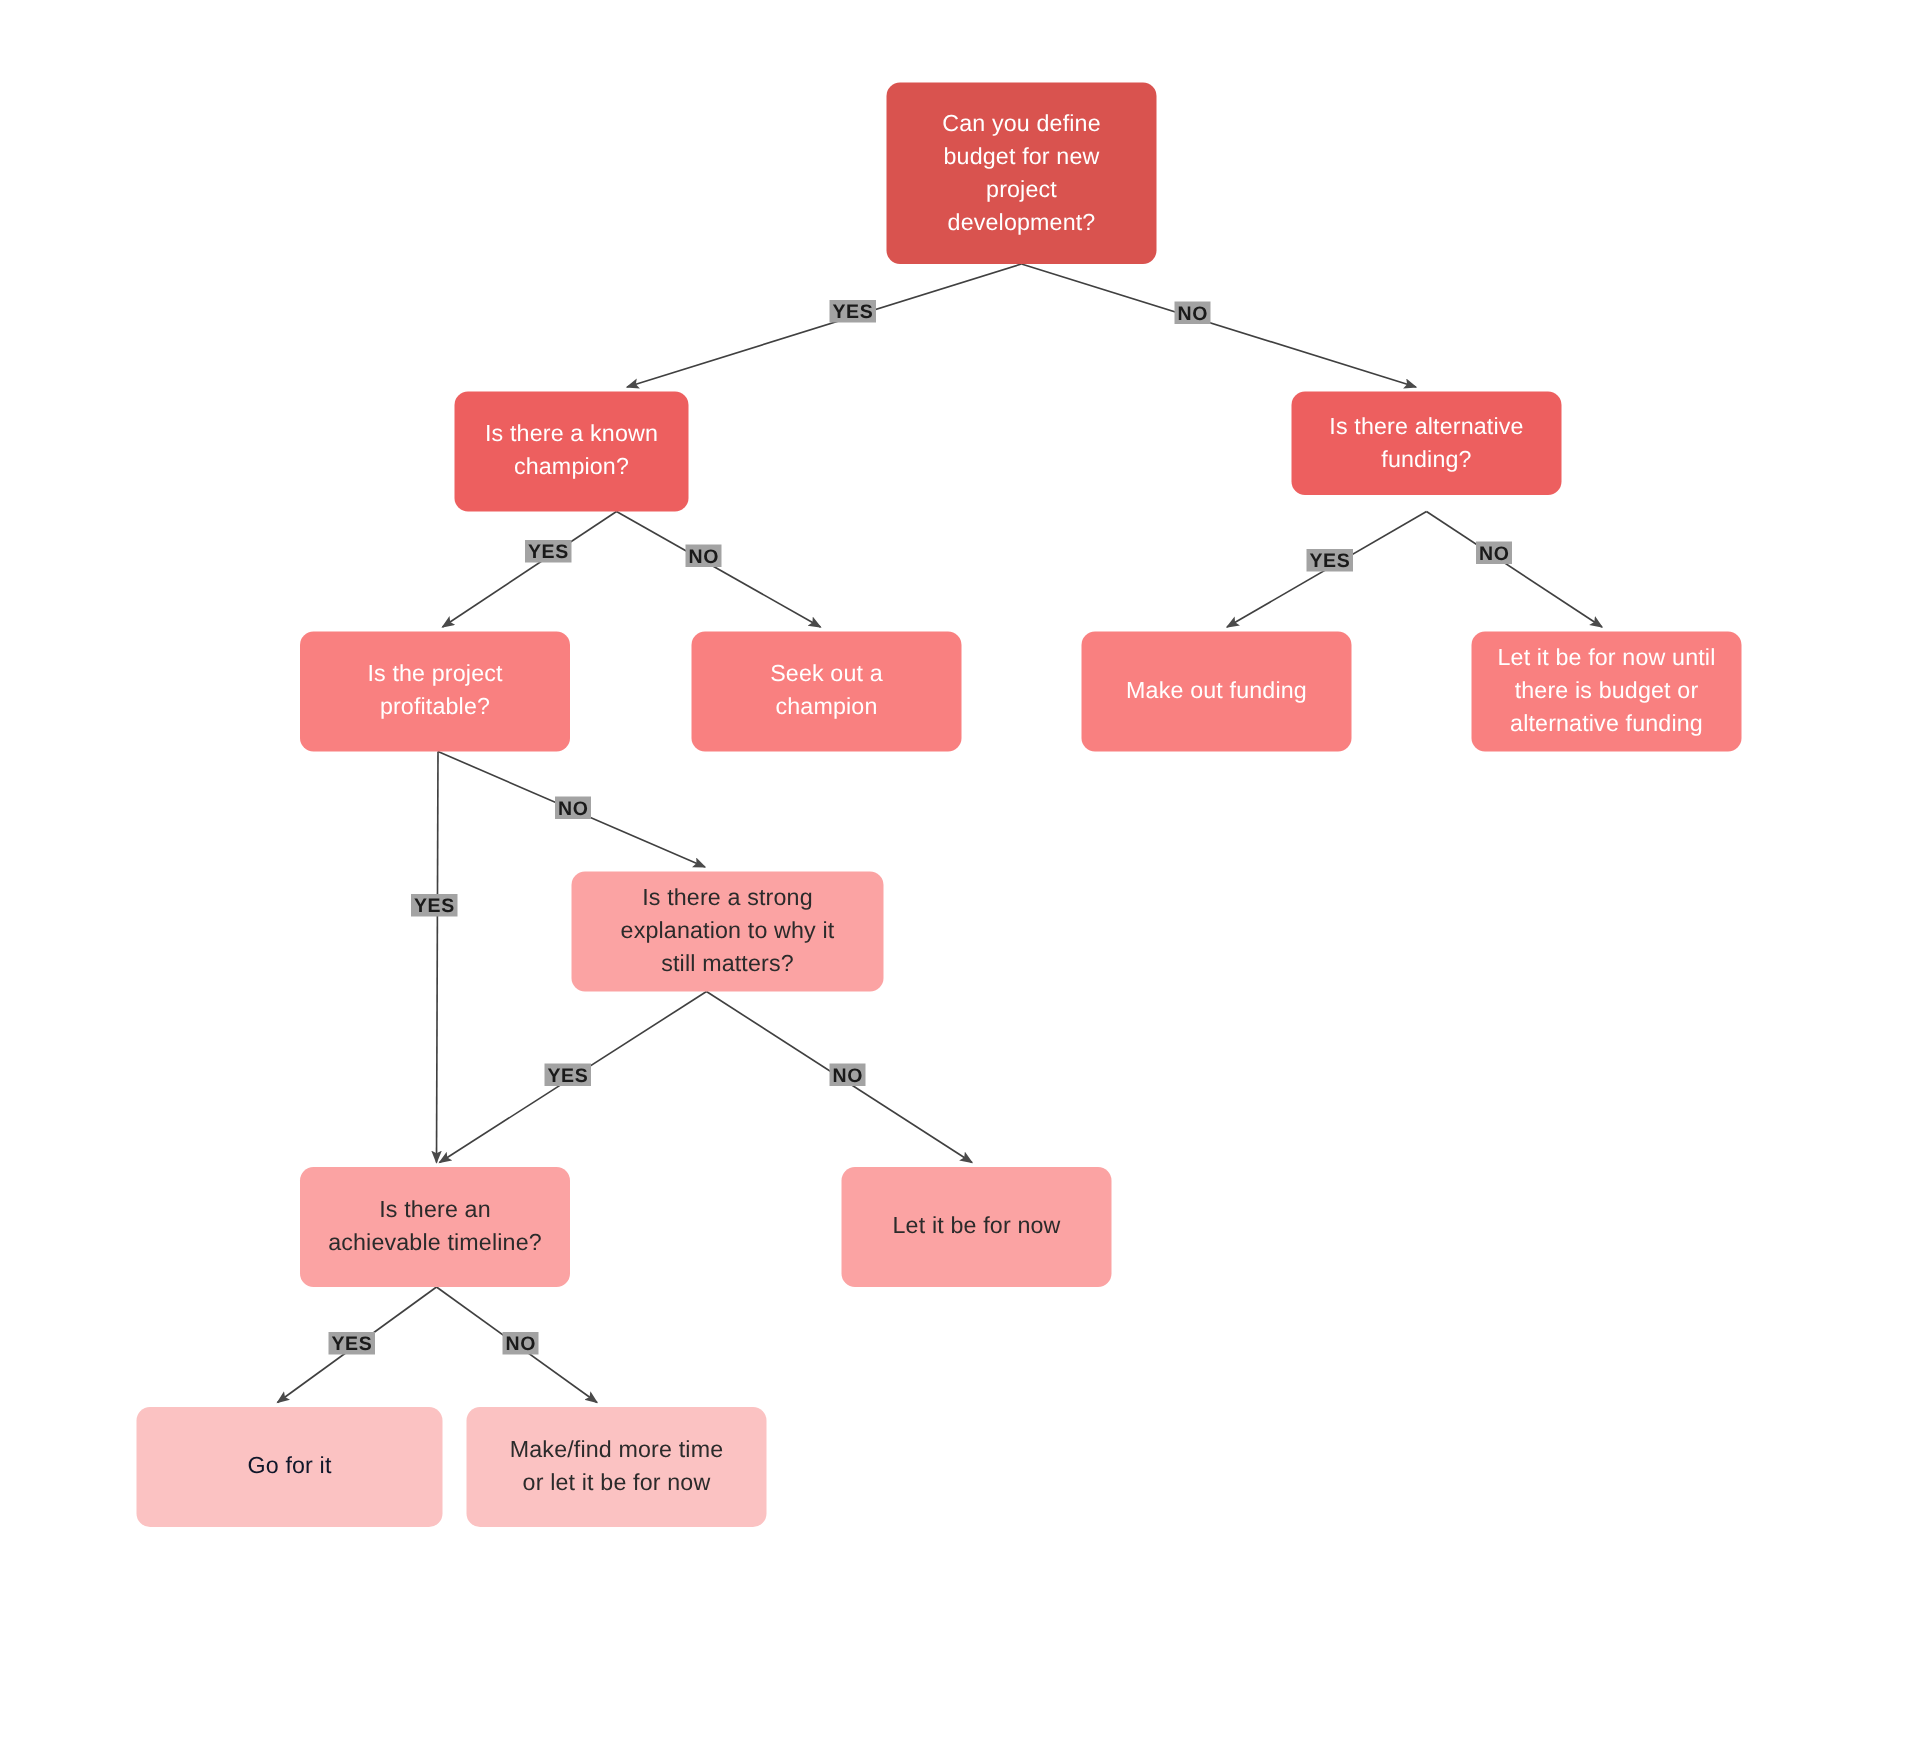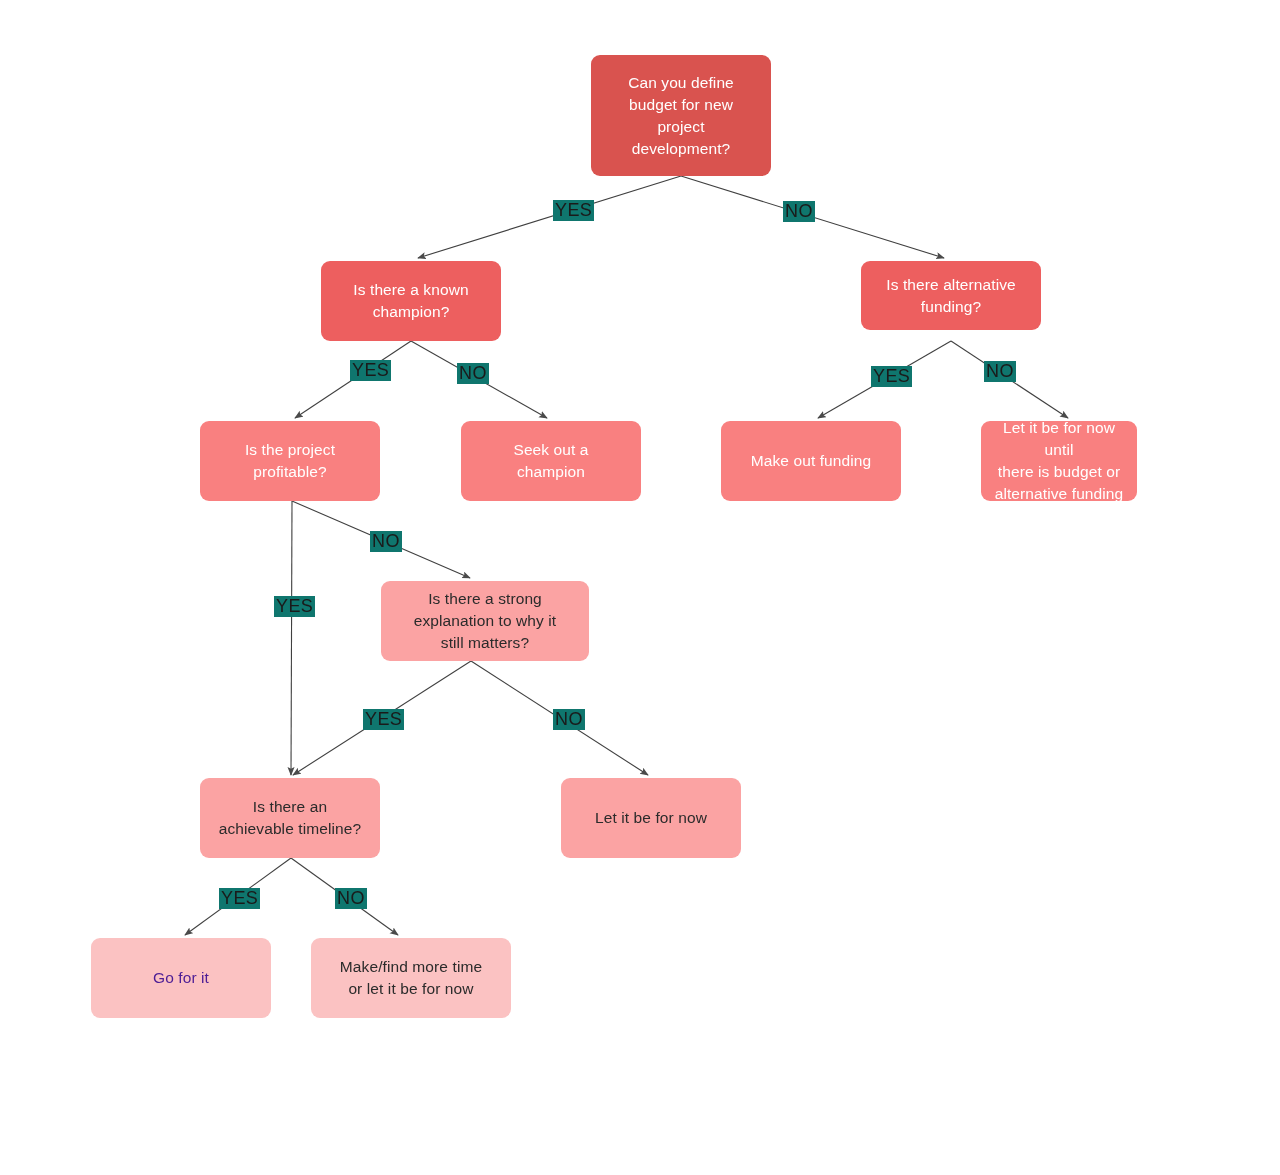--- a/index.html
+++ b/index.html
@@ -35,25 +35,25 @@
     justify-content: center;
     text-align: center;
     font-size: 15.5px;
     line-height: 22px;
     padding: 4px 10px;
     white-space: pre-line;
     letter-spacing: 0.1px;
   }
   .edge-label {
     position: absolute;
-    font-size: 18px;
-    font-weight: normal;
+    font-size: 13px;
+    font-weight: bold;
     color: #1a1a1a;
     letter-spacing: 0.4px;
-    background: #0f766e;
+    background: #a3a3a3;
     padding: 0 2px;
     white-space: nowrap;
   }
 </style>
 </head>
 <body>
 
 <div id="canvas">
   <svg id="edges" viewBox="0 0 1280 1175" width="1280" height="1175" xmlns="http://www.w3.org/2000/svg">
     <defs>
@@ -74,39 +74,39 @@
         <line x1="471" y1="661" x2="648" y2="775" stroke="#404040" stroke-width="1.1" marker-end="url(#arrowhead)"></line>
         <line x1="291" y1="858" x2="185" y2="935" stroke="#404040" stroke-width="1.1" marker-end="url(#arrowhead)"></line>
         <line x1="291" y1="858" x2="398" y2="935" stroke="#404040" stroke-width="1.1" marker-end="url(#arrowhead)"></line>
       </g>
   </svg>
   <div id="node-layer">
       <div class="node" style="left: 591px; top: 55px; width: 180px; height: 121px; background: rgb(217, 83, 79); color: rgb(255, 255, 255);">Can you define
 budget for new
 project
 development?</div>
-      <div class="node" style="left: 321px; top: 261px; width: 180px; height: 80px; background: rgb(237, 95, 95); color: rgb(255, 255, 255);">Is there a known
+      <div class="node" style="left: 303px; top: 261px; width: 156px; height: 80px; background: rgb(237, 95, 95); color: rgb(255, 255, 255);">Is there a known
 champion?</div>
       <div class="node" style="left: 861px; top: 261px; width: 180px; height: 69px; background: rgb(237, 95, 95); color: rgb(255, 255, 255);">Is there alternative
 funding?</div>
       <div class="node" style="left: 200px; top: 421px; width: 180px; height: 80px; background: rgb(249, 128, 128); color: rgb(255, 255, 255);">Is the project
 profitable?</div>
       <div class="node" style="left: 461px; top: 421px; width: 180px; height: 80px; background: rgb(249, 128, 128); color: rgb(255, 255, 255);">Seek out a
 champion</div>
       <div class="node" style="left: 721px; top: 421px; width: 180px; height: 80px; background: rgb(249, 128, 128); color: rgb(255, 255, 255);">Make out funding</div>
-      <div class="node" style="left: 981px; top: 421px; width: 156px; height: 80px; background: rgb(249, 128, 128); color: rgb(255, 255, 255);">Let it be for now until
+      <div class="node" style="left: 981px; top: 421px; width: 180px; height: 80px; background: rgb(249, 128, 128); color: rgb(255, 255, 255);">Let it be for now until
 there is budget or
 alternative funding</div>
       <div class="node" style="left: 381px; top: 581px; width: 208px; height: 80px; background: rgb(251, 163, 163); color: rgb(43, 43, 43);">Is there a strong
 explanation to why it
 still matters?</div>
       <div class="node" style="left: 200px; top: 778px; width: 180px; height: 80px; background: rgb(251, 163, 163); color: rgb(43, 43, 43);">Is there an
 achievable timeline?</div>
       <div class="node" style="left: 561px; top: 778px; width: 180px; height: 80px; background: rgb(251, 163, 163); color: rgb(43, 43, 43);">Let it be for now</div>
-      <div class="node" style="left: 91px; top: 938px; width: 180px; height: 80px; background: rgb(251, 194, 194); color: #4c1d95;">Go for it</div>
+      <div class="node" style="left: 91px; top: 938px; width: 204px; height: 80px; background: rgb(251, 194, 194); color: #0f172a;">Go for it</div>
       <div class="node" style="left: 311px; top: 938px; width: 200px; height: 80px; background: rgb(251, 194, 194); color: rgb(43, 43, 43);">Make/find more time
 or let it be for now</div>
     </div>
   <div id="label-layer">
       <div class="edge-label" style="left: 553px; top: 200px;">YES</div>
       <div class="edge-label" style="left: 783px; top: 201px;">NO</div>
       <div class="edge-label" style="left: 350px; top: 360px;">YES</div>
       <div class="edge-label" style="left: 457px; top: 363px;">NO</div>
       <div class="edge-label" style="left: 871px; top: 366px;">YES</div>
       <div class="edge-label" style="left: 984px; top: 361px;">NO</div>

